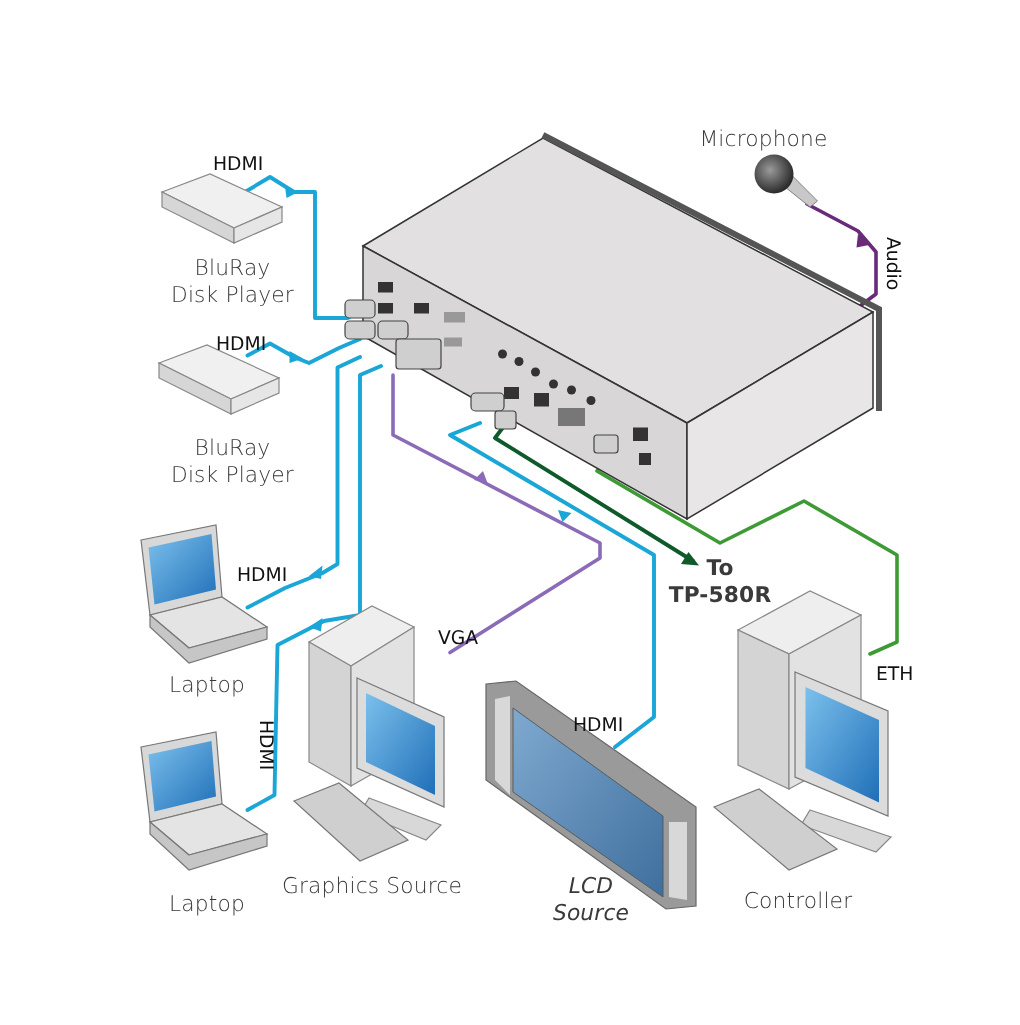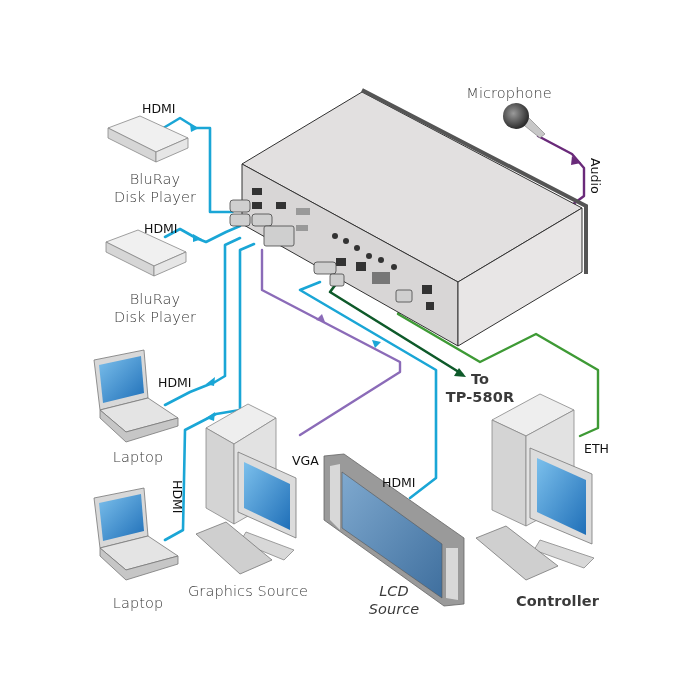--- a/index.html
+++ b/index.html
@@ -170,33 +170,33 @@
   <div>BluRay</div>
   <div>Disk Player</div>
 </div>
 
 <div class="lbl lbl-cab" style="left:158px;top:374px;">HDMI</div>
 <div class="lbl lbl-dev" style="left:108px;top:448px;width:60px;">Laptop</div>
 
 <div class="lbl lbl-cab vert" style="left:186px;top:480px;">HDMI</div>
 <div class="lbl lbl-dev" style="left:108px;top:594px;width:60px;">Laptop</div>
 
-<div class="lbl lbl-cab" style="left:292px;top:452px;">VGA</div>
+<div class="lbl lbl-cab" style="left:292px;top:416px;">VGA</div>
 <div class="lbl lbl-dev" style="left:186px;top:582px;width:124px;">
   <div>Graphics Source</div>
 </div>
 
 <div class="lbl lbl-cab" style="left:382px;top:474px;">HDMI</div>
 <div class="lbl lbl-dev" style="left:364px;top:582px;width:60px;font-style:italic;">
   <div>LCD</div>
   <div>Source</div>
 </div>
 
 <div class="lbl lbl-dev" style="left:440px;top:370px;width:80px;font-weight:bold;">
   <div>To</div>
   <div>TP-580R</div>
 </div>
 
 <div class="lbl lbl-cab" style="left:584px;top:440px;">ETH</div>
-<div class="lbl lbl-dev" style="left:516px;top:592px;width:80px;font-weight:bold;">Controller</div>
+<div class="lbl lbl-dev" style="left:492px;top:592px;width:80px;">Controller</div>
 
 <div class="lbl lbl-dev" style="left:464px;top:84px;width:90px;">Microphone</div>
 <div class="lbl lbl-cab vert" style="left:604px;top:158px;">Audio</div>
 
 </body></html>

